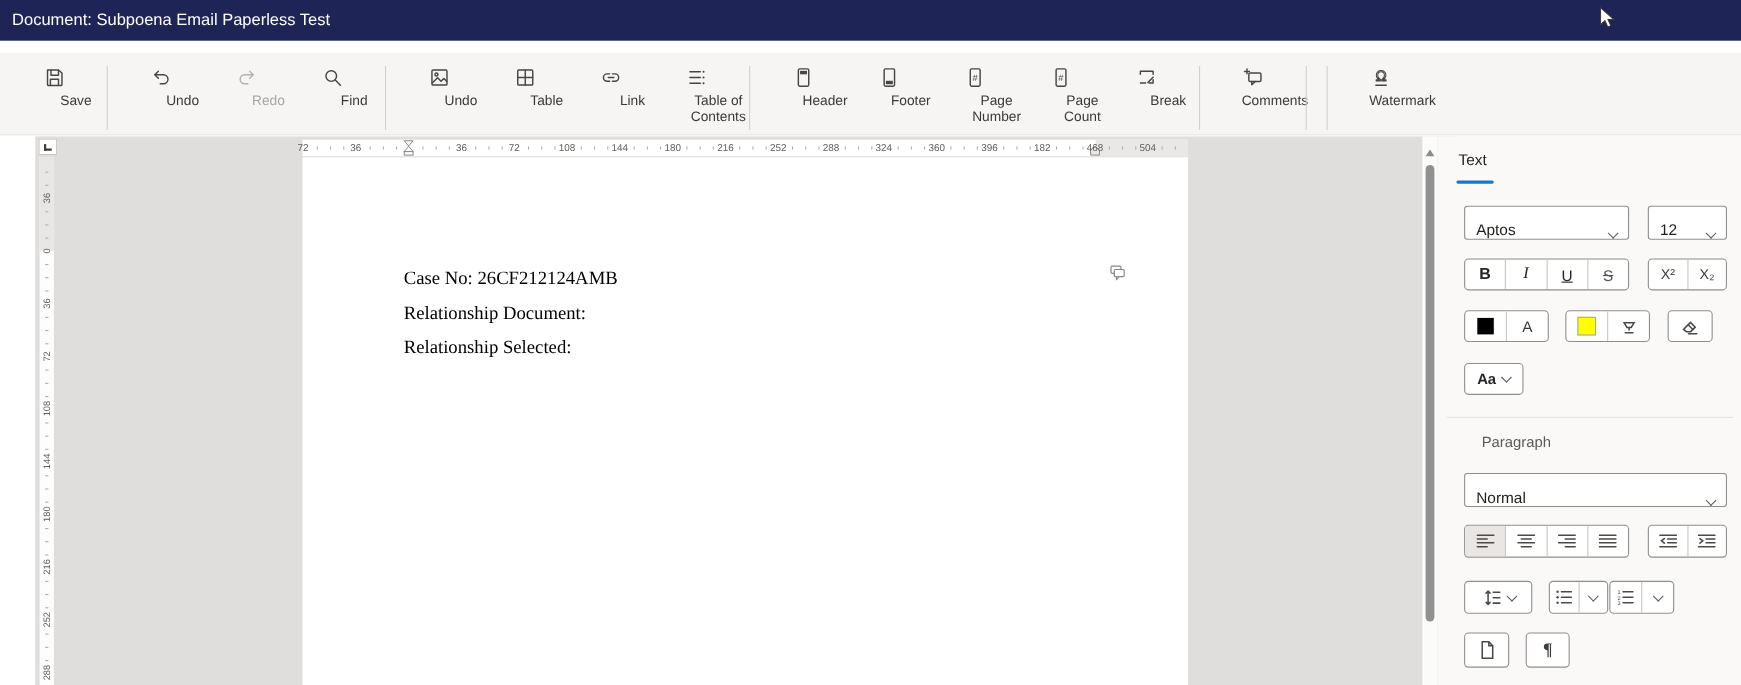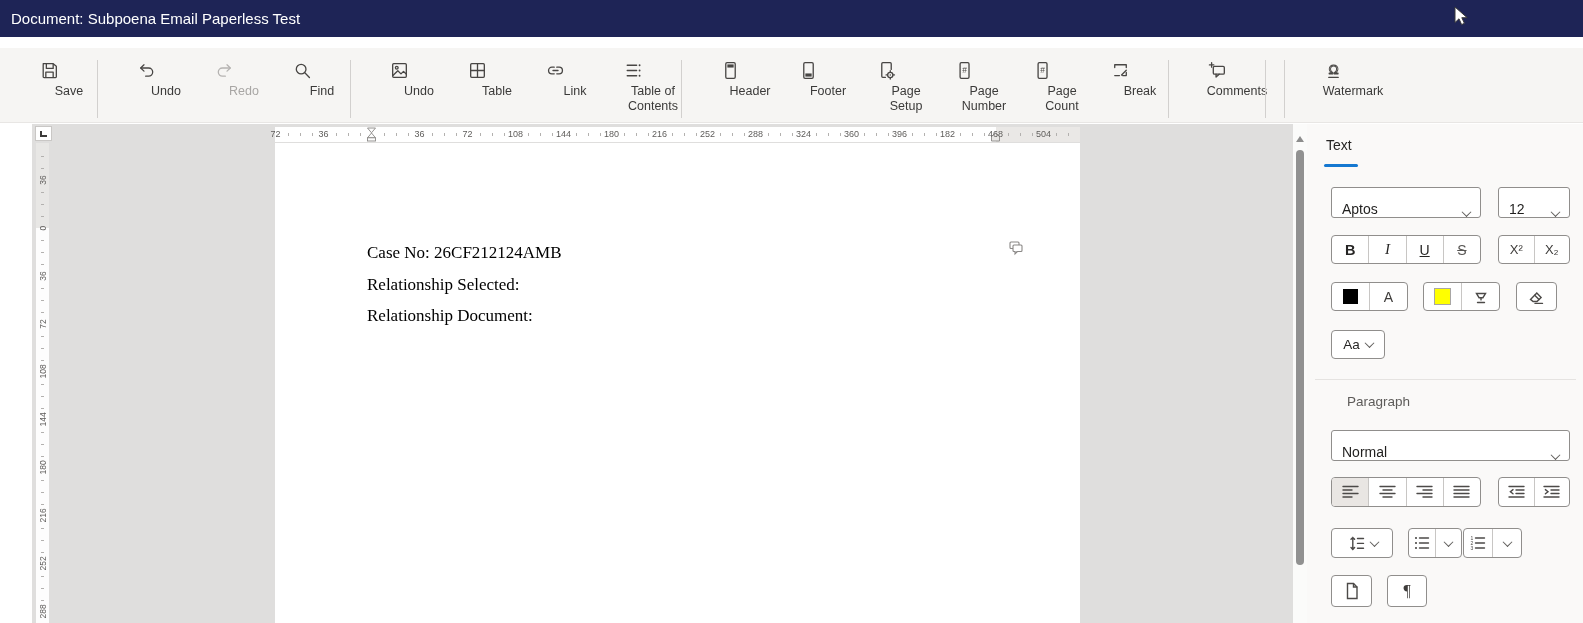--- a/index.html
+++ b/index.html
@@ -74,21 +74,21 @@
     padding:0 10px; font-size:14px; color:#201f1e; }
   .chev { width:7px; height:7px; border-right:1.4px solid #5f5d5b; border-bottom:1.4px solid #5f5d5b;
     transform:rotate(45deg) translate(-1px,-1px); flex:none; }
 
   .sgroup { position:absolute; display:flex; border:1px solid #908e8c; border-radius:4px;
     background:#fff; overflow:hidden; }
   .scell { flex:1; display:flex; align-items:center; justify-content:center; height:100%; }
   .scell + .scell { border-left:1px solid #c8c6c4; }
   .scell.active { background:#e9e6e3; }
   .sbtn { position:absolute; border:1px solid #908e8c; border-radius:4px; background:#fff;
-    display:flex; align-items:center; justify-content:center; gap:6px; }
+    display:flex; align-items:center; justify-content:center; gap:6px;font-weight:bold; }
 
   .glyph-b { font-weight:bold; font-size:14.5px; color:#262524; }
   .glyph-i { font-family:"Liberation Serif", serif; font-style:italic; font-size:15px; color:#262524; }
   .glyph-u { text-decoration:underline; font-size:14px; color:#262524; }
   .glyph-s { text-decoration:line-through; font-size:14px; color:#565452; }
   .glyph-x { font-size:13px; color:#3e3c3a; }
   .glyph-a { font-size:14px; color:#3e3c3a; }
   .glyph-aa { font-size:13.5px; color:#262524; }
   .glyph-p { font-size:16px; color:#3e3c3a; font-family:"Liberation Serif", serif; }
   .swatch-black { width:15px; height:15px; background:#000; }
@@ -195,29 +195,20 @@
   </div>
 
   <div class="tbtn">
     <svg viewBox="0 0 20 20">
         <rect x="5.5" y="2.5" width="9" height="15" rx="1.2"></rect>
         <rect x="7" y="12.8" width="6" height="3" fill="#484644" stroke="none"></rect>
       </svg>
     <span class="tlabel">Footer</span>
   </div>
 
-  <div class="tbtn">
-    <svg viewBox="0 0 20 20">
-        <path d="M14.5 9V3.5a1 1 0 0 0-1-1H6.5a1 1 0 0 0-1 1v12a1 1 0 0 0 1 1H9"></path>
-        <circle cx="13.6" cy="14.2" r="2.5"></circle>
-        <circle cx="13.6" cy="14.2" r="0.7" fill="#484644" stroke="none"></circle>
-        <path d="M13.6 11.2v-1M13.6 18.2v-1M10.6 14.2h-1M17.6 14.2h-1"></path>
-      </svg>
-    <span class="tlabel">Page Setup</span>
-  </div>
 
   <div class="tbtn">
     <svg viewBox="0 0 20 20">
         <rect x="5.8" y="2.5" width="8.5" height="15" rx="1.2"></rect>
         <text x="10" y="12.6" font-size="8" text-anchor="middle" fill="#484644" stroke="none">#</text>
       </svg>
     <span class="tlabel">Page Number</span>
   </div>
 
   <div class="tbtn">
@@ -392,22 +383,22 @@
       <span class="vtick" style="top: 397px;"></span>
       <span class="vtick" style="top: 409px;"></span>
       <span class="vtick" style="top: 433px;"></span>
       <span class="vtick" style="top: 445px;"></span>
       <span class="vtick" style="top: 457px;"></span>
     </div>
 
   <div class="page">
     <div class="doc-text">
       <div>Case No: 26CF212124AMB</div>
+      <div>Relationship Document:</div>
       <div>Relationship Selected:</div>
-      <div>Relationship Document:</div>
     </div>
     <svg class="comment-indicator" width="18" height="18" viewBox="0 0 18 18">
       <rect x="4" y="3" width="9" height="6.5" rx="1" fill="#fff" stroke="#8a8886" stroke-width="1.1"></rect>
       <rect x="7" y="6" width="9" height="6.5" rx="1" fill="#fff" stroke="#8a8886" stroke-width="1.1"></rect>
       <path d="M9 12.5v2.4l2.4-2.4" fill="#fff" stroke="#8a8886" stroke-width="1.1"></path>
     </svg>
   </div>
 </div>
 
 <div class="scrollbar">

